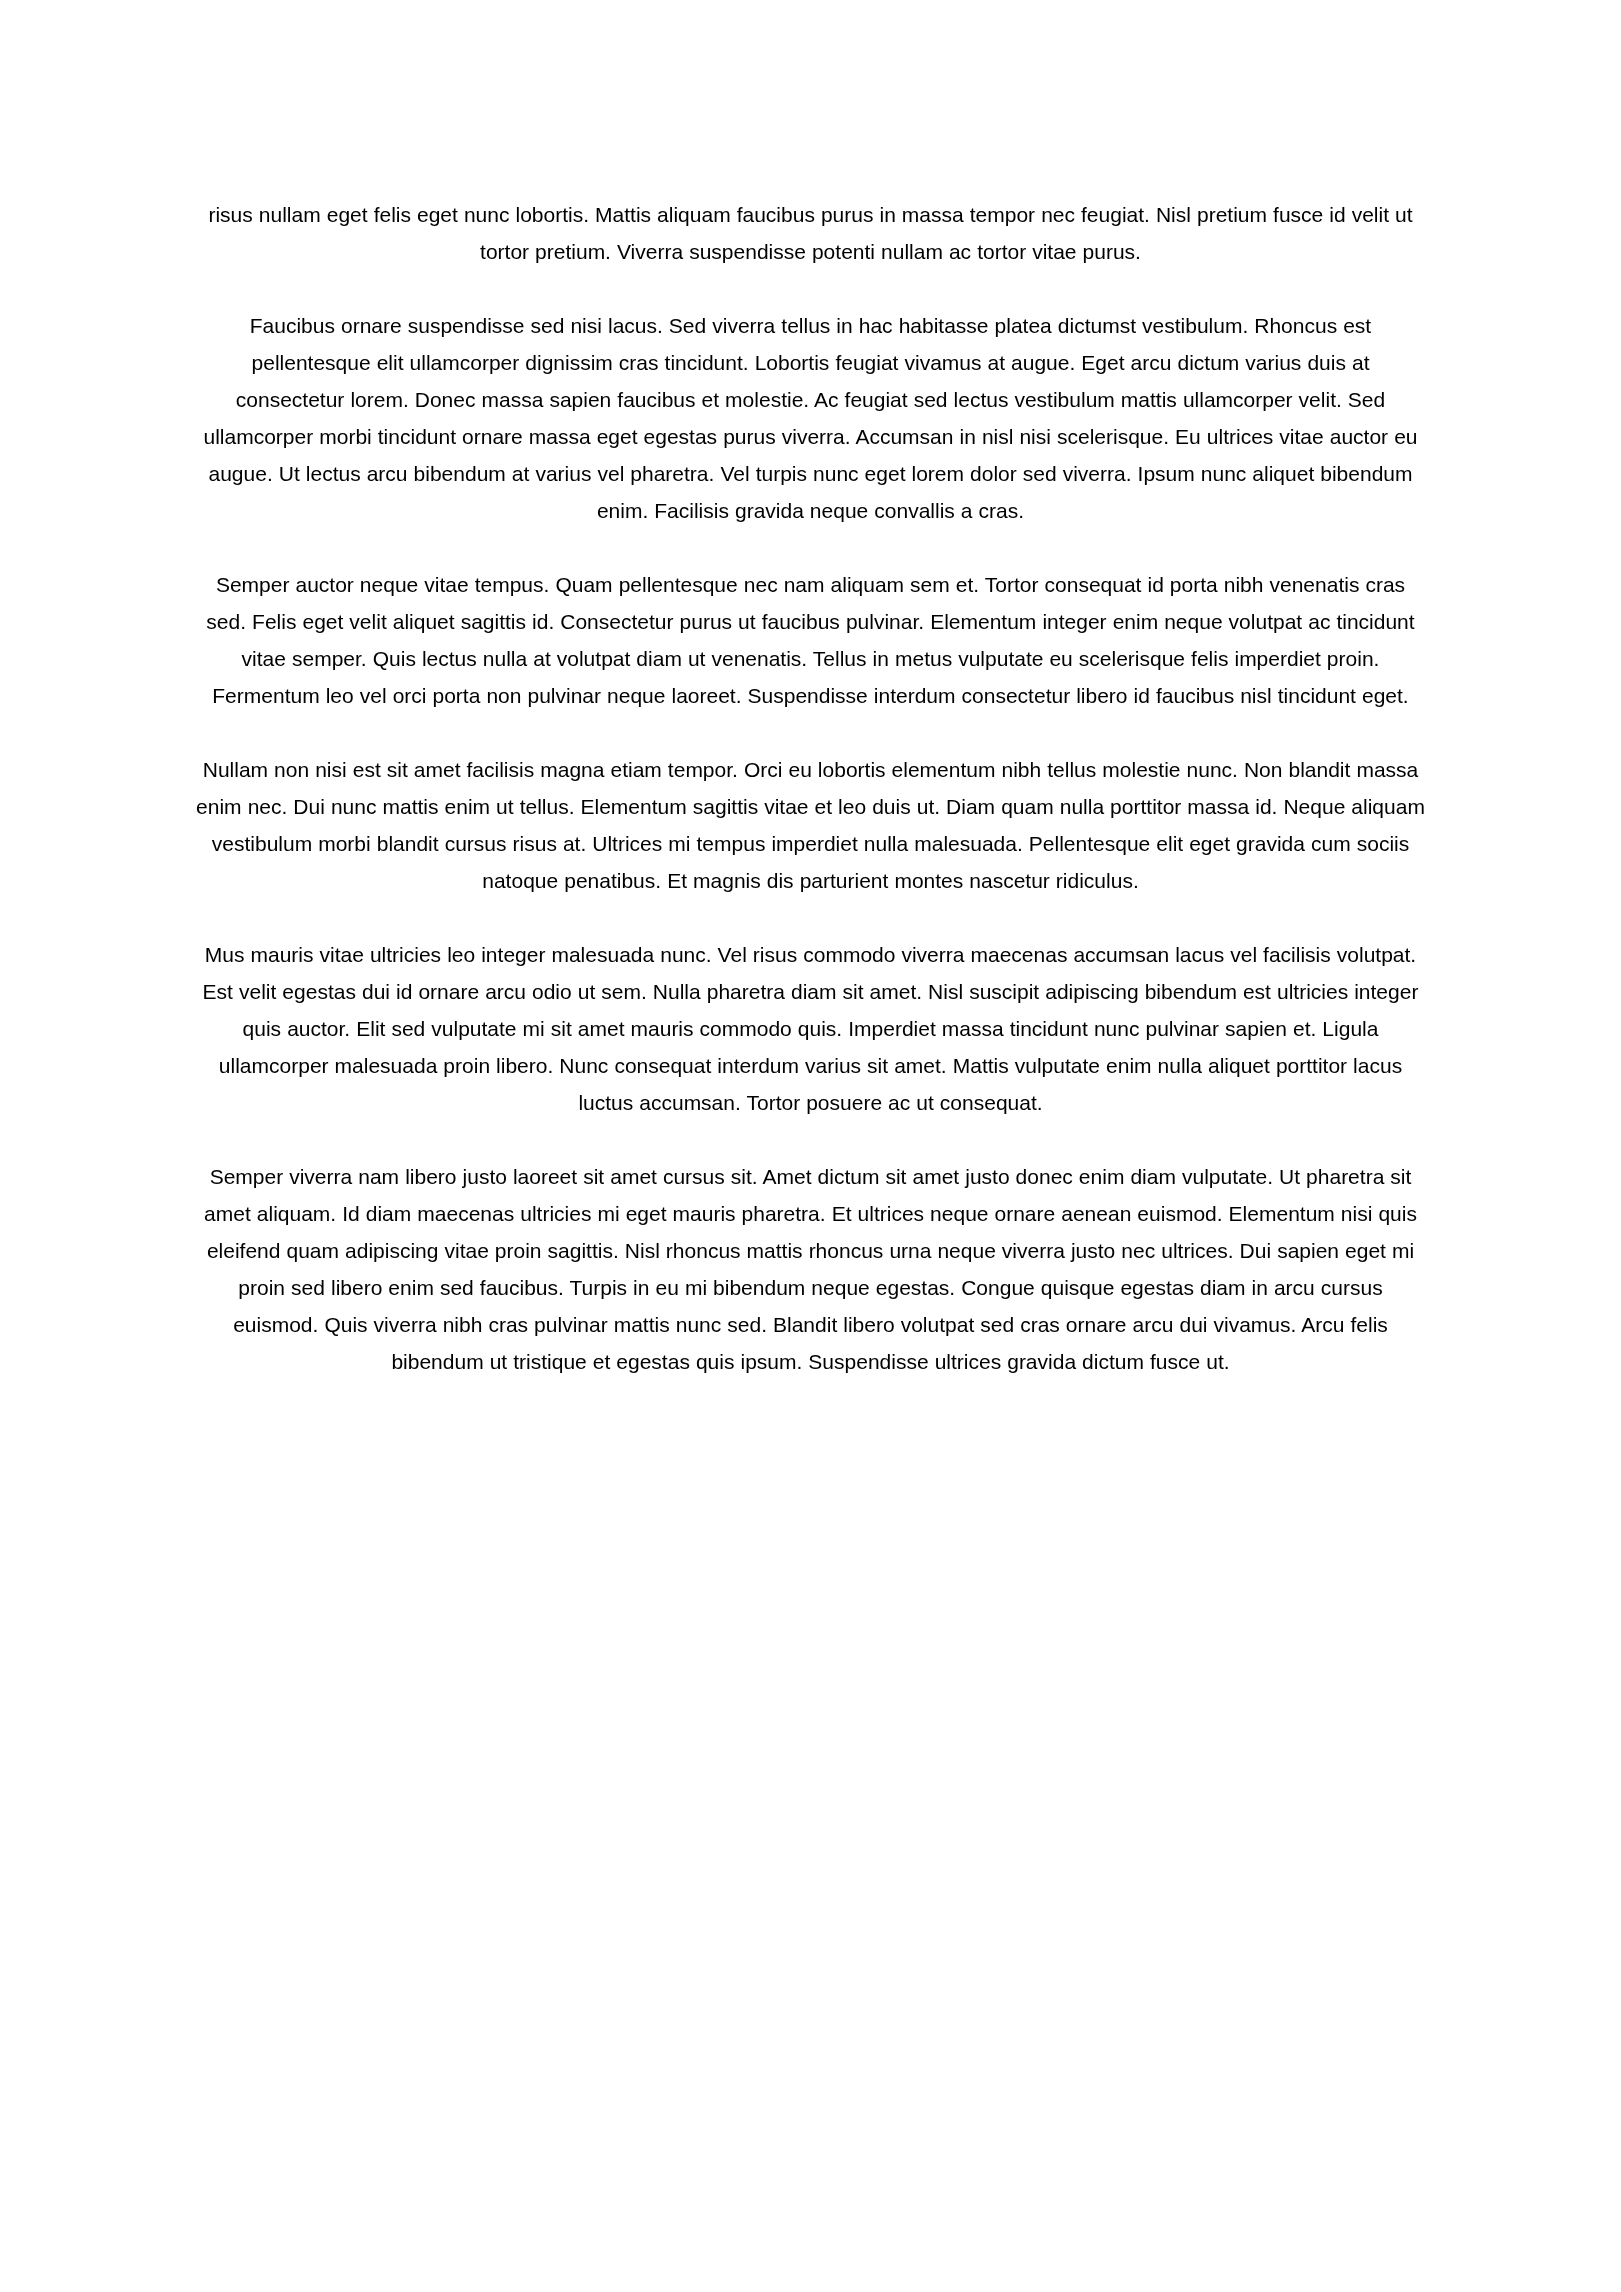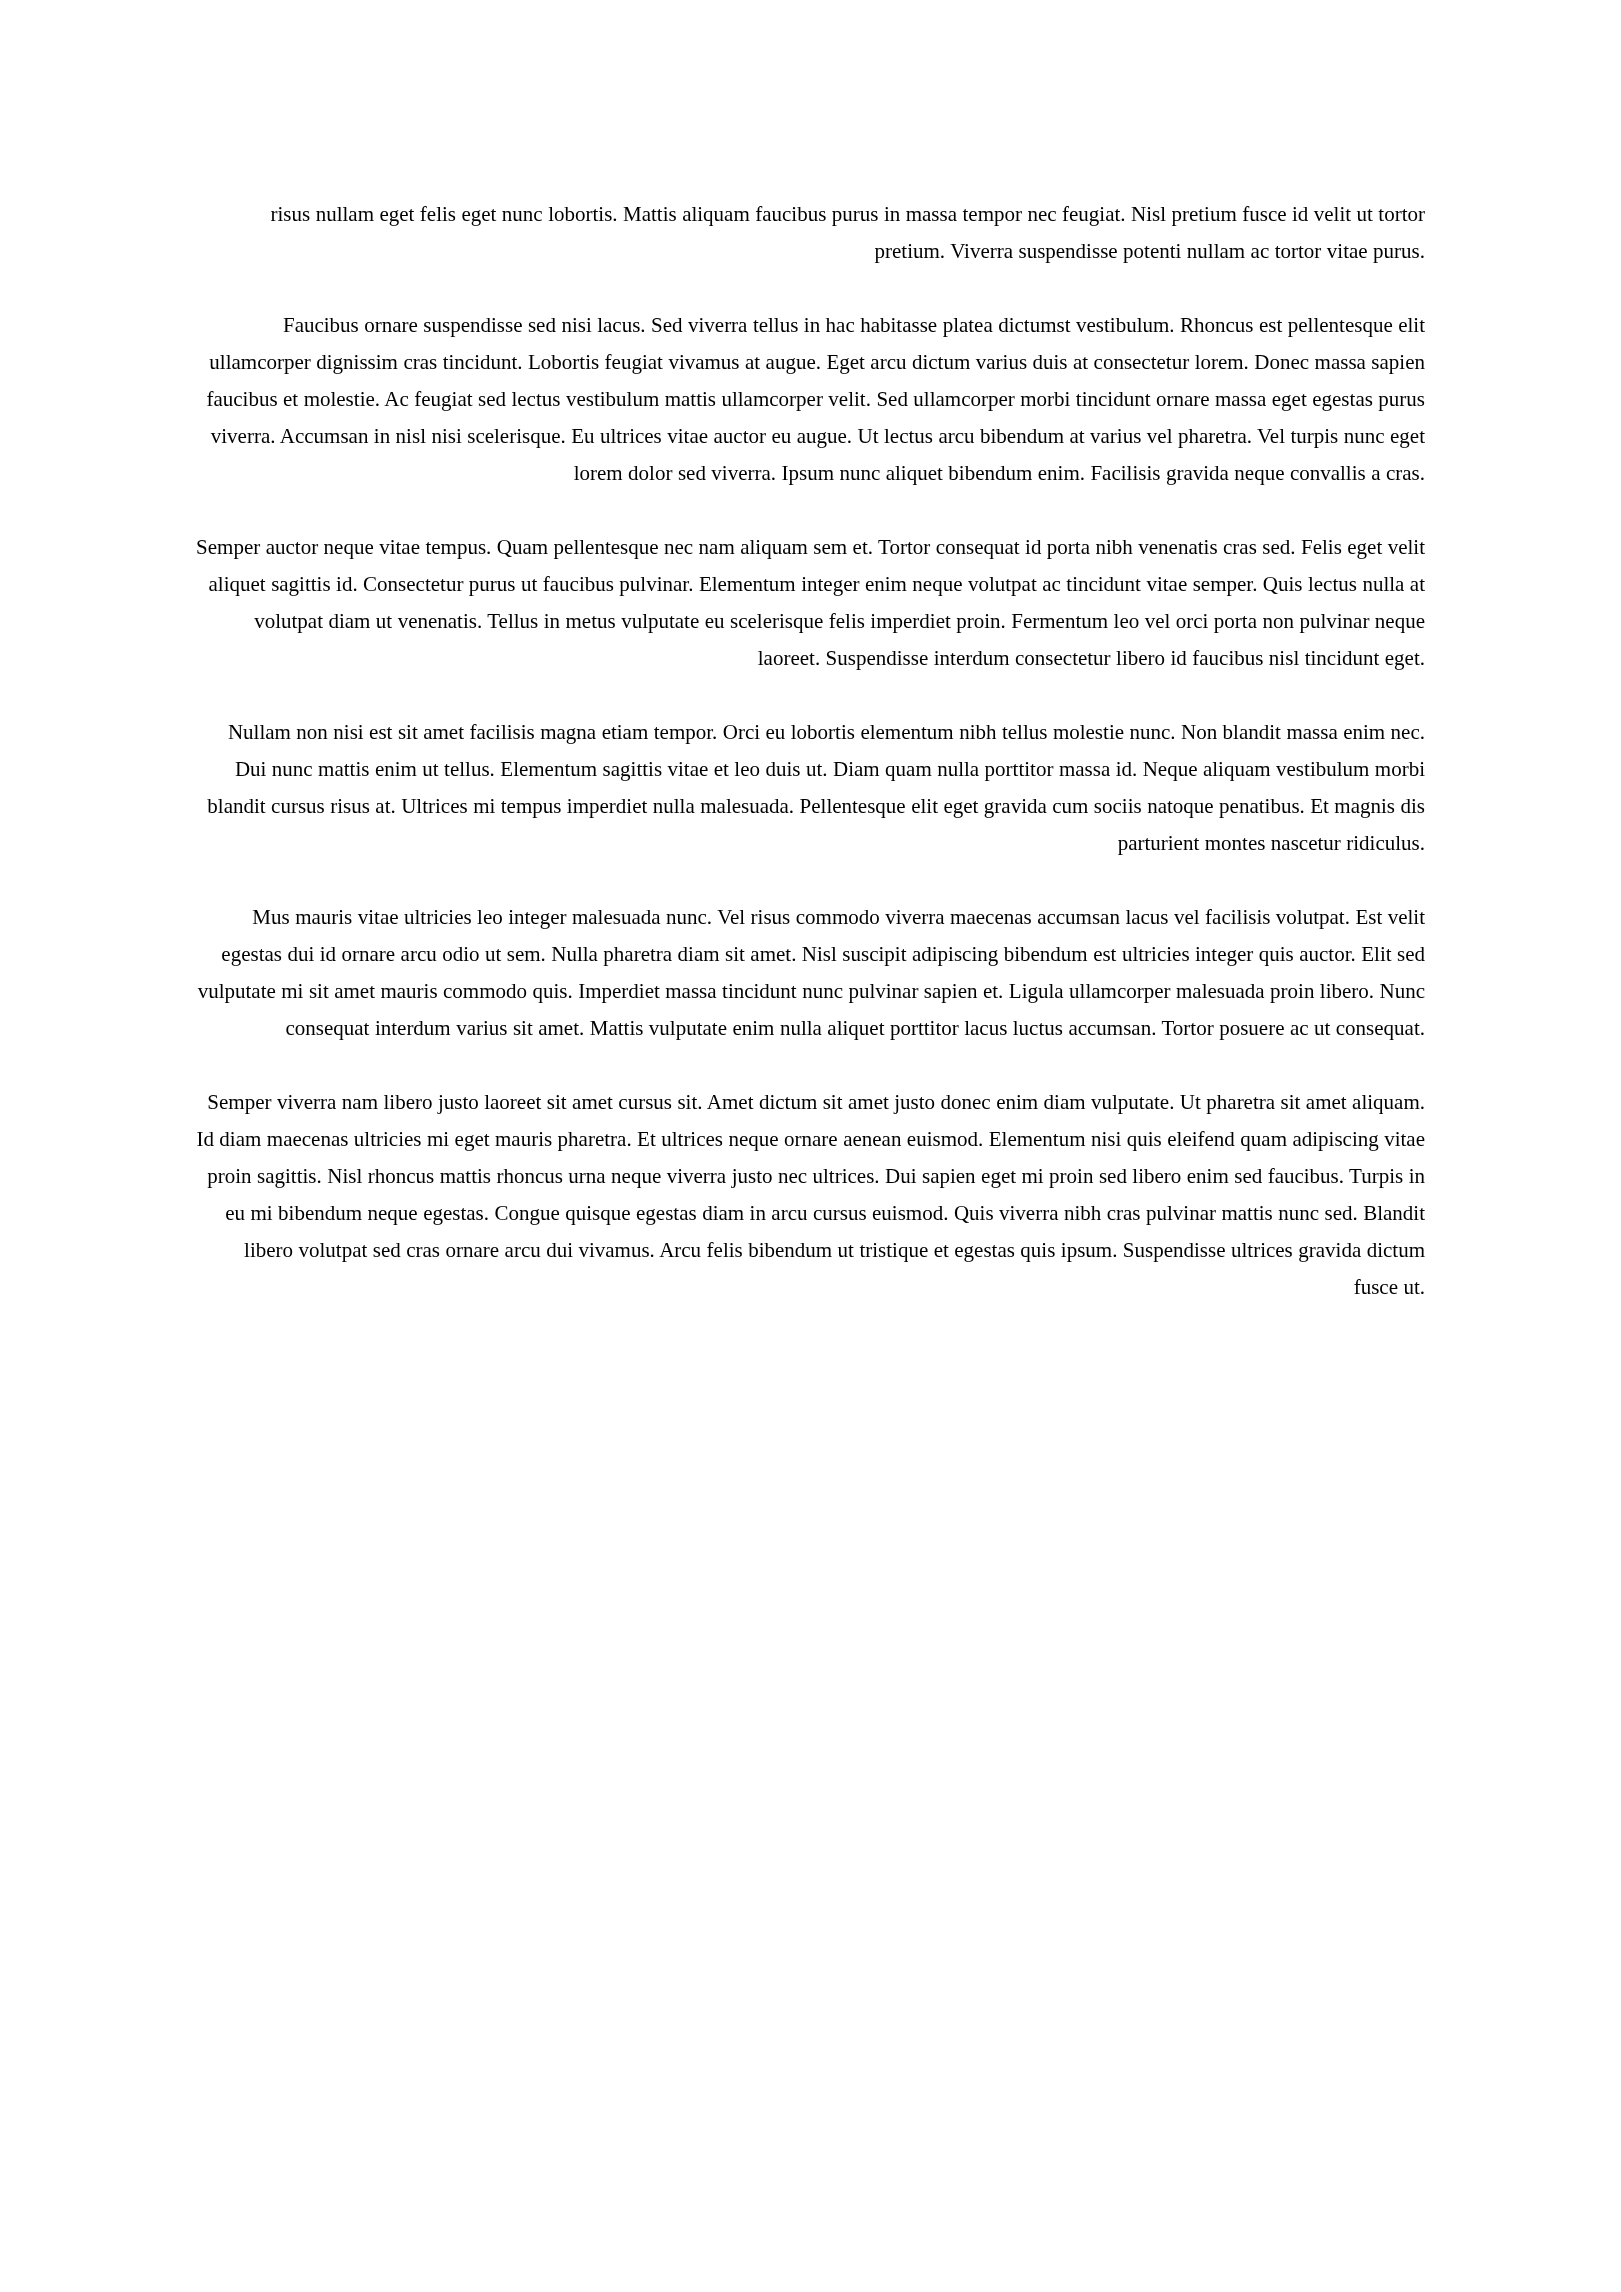--- a/index.html
+++ b/index.html
@@ -14,25 +14,25 @@
     position: relative;
     box-sizing: border-box;
     padding: 196px 196px 196px 196px;
     font-family: "Liberation Serif", "DejaVu Serif", serif;
   }
   .doc-body {
     width: 1229px;
     margin: 0 auto;
   }
   .para {
-    font-family: Liberation Serif, serif;
+    font-family: Liberation Sans, sans-serif;
     font-size: 21px;
     line-height: 37px;
     color: #000000;
-    text-align: right;
+    text-align: center;
     margin: 0 0 37px 0;
     letter-spacing: 0px;
     word-spacing: 0.2px;
   }
   .para:last-child {
     margin-bottom: 2px;
   }
 </style>
 </head>
 <body>

